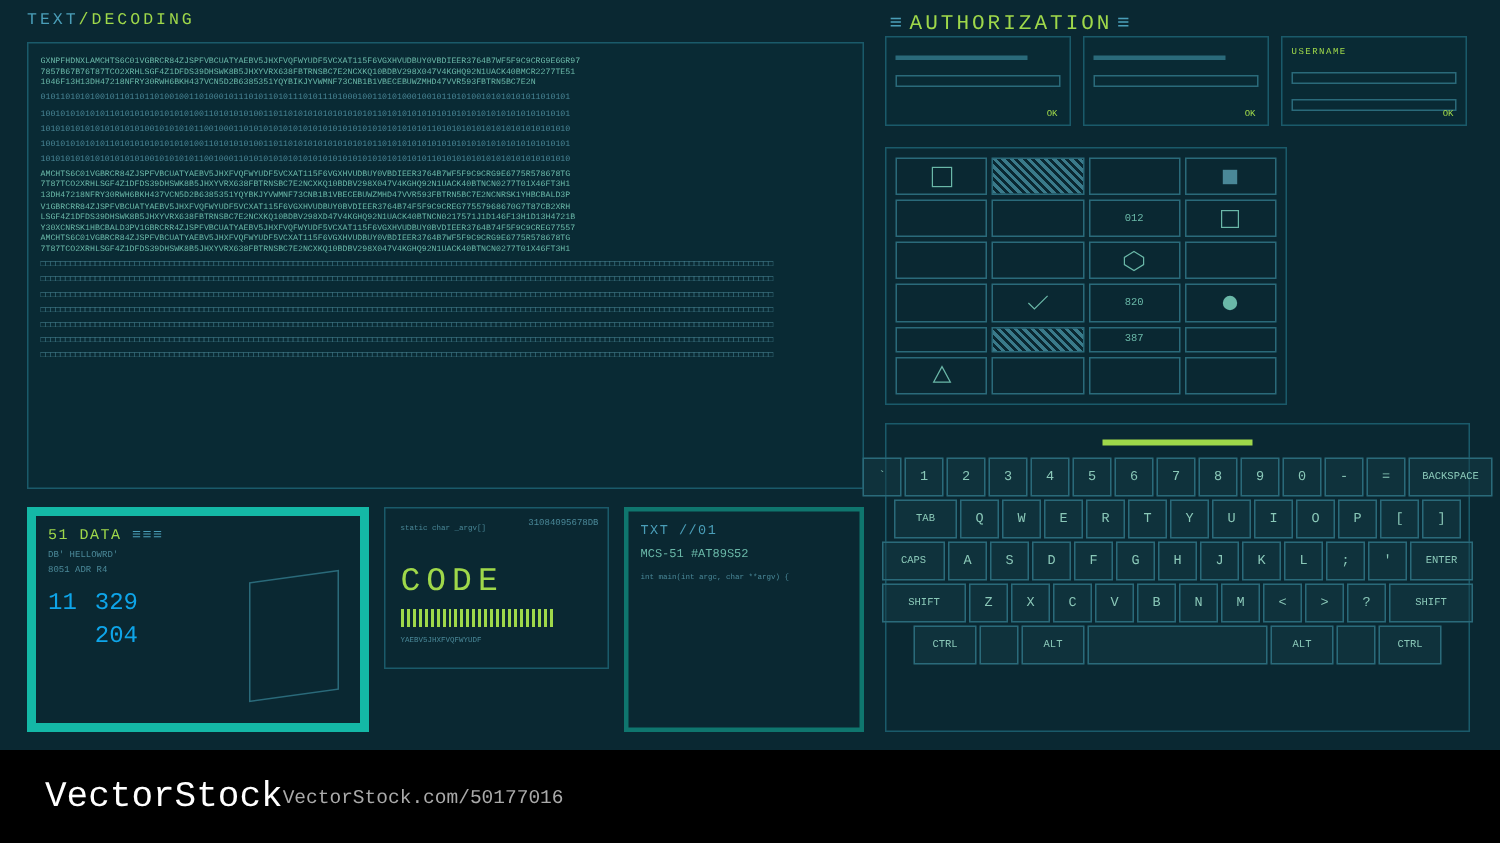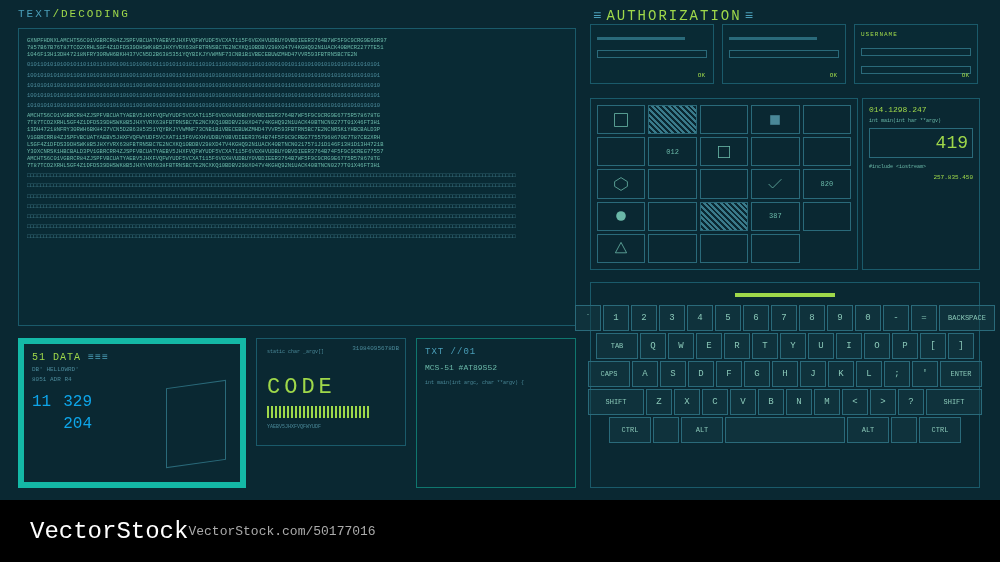--- a/index.html
+++ b/index.html
@@ -11,37 +11,37 @@
 .decode .bin{color:#4a8898;margin:3px 0}
 .auth{position:absolute;top:8px;left:590px;font-size:14px;color:#9fd84a;letter-spacing:2px}
 .auth::before,.auth::after{content:"≡";color:#4a9eb8;margin:0 3px}
 .authbox{position:absolute;top:24px;width:124px;height:60px;border:1px solid #1a5a6a;background:rgba(10,50,60,.3);padding:6px}
 .authbox .lbl{font-size:6px;color:#9fd84a;letter-spacing:1px}
 .authbox .bar{height:3px;background:#2a6a7a;margin:6px 0;width:80%}
 .authbox .inp{height:8px;border:1px solid #2a6a7a;margin-top:10px}
 .authbox .ok{position:absolute;bottom:4px;right:8px;font-size:6px;color:#9fd84a}
 .ab1{left:590px}.ab2{left:722px}.ab3{left:854px}
 .grid{position:absolute;top:98px;left:590px;width:268px;height:172px;border:1px solid #1a5a6a;padding:6px}
-.gcells{display:grid;grid-template-columns:repeat(5,1fr);gap:3px;height:100%}
+.gcells{display:grid;grid-template-columns:repeat(4,1fr);gap:3px;height:100%}
 .gc{border:1px solid #2a6a7a;display:flex;align-items:center;justify-content:center;font-size:7px;color:#6ab8a8}
 .gc svg{width:16px;height:16px}
 .gside{position:absolute;top:98px;left:862px;width:118px;height:172px;border:1px solid #1a5a6a;padding:6px;font-size:6px;color:#6ab8a8}
 .gside .ip{color:#9fd84a;font-size:8px;margin-bottom:4px}
 .gside .big{color:#9fd84a;font-size:18px;text-align:right;margin-top:4px;border:1px solid #2a6a7a;padding:4px}
 .data{position:absolute;top:338px;left:18px;width:228px;height:150px;border:6px solid #14b8a6;padding:8px}
 .data .hdr{font-size:10px;color:#9fd84a;letter-spacing:1px}
 .data .sub{font-size:6px;color:#4a8898;margin-top:3px}
 .data .nums{margin-top:10px;display:flex;gap:12px}
 .data .nm{font-size:16px;color:#0ea5e9}
 .data .dev{position:absolute;right:14px;top:40px;width:60px;height:80px;border:1px solid #2a6a7a;transform:skewY(-8deg)}
 .code{position:absolute;top:338px;left:256px;width:150px;height:150px;border:1px solid #1a5a6a;padding:10px}
 .code .t{font-size:22px;color:#9fd84a;letter-spacing:4px;margin-top:20px}
 .code .bc{height:12px;background:repeating-linear-gradient(90deg,#9fd84a 0 2px,transparent 2px 4px);margin-top:6px;width:80%}
 .code .nums{font-size:6px;color:#4a8898;position:absolute;top:6px;right:6px}
-.txt{position:absolute;top:338px;left:416px;width:160px;height:150px;border:1px solid #0f766e;padding:8px}
+.txt{position:absolute;top:338px;left:416px;width:160px;height:150px;border:3px solid #0f766e;padding:8px}
 .txt .h{font-size:9px;color:#9fd84a;letter-spacing:1px}
 .txt .h span{color:#4a9eb8}
 .txt .mc{font-size:8px;color:#6ab8a8;margin-top:6px}
 .txt .fn{font-size:5px;color:#4a8898;margin-top:8px}
 .kb{position:absolute;top:282px;left:590px;width:390px;height:206px;border:1px solid #1a5a6a;padding:10px 10px 6px}
 .kb .pbar{height:4px;width:100px;background:#9fd84a;margin:0 auto 8px}
 .krow{display:flex;gap:2px;margin-bottom:2px;justify-content:center}
 .key{height:26px;border:1px solid #2a6a7a;background:rgba(20,60,70,.5);color:#8ac8b8;font-size:9px;display:flex;align-items:center;justify-content:center;min-width:26px;cursor:pointer}
 .key.w{min-width:42px;font-size:7px}
 .key.xw{min-width:56px;font-size:7px}
@@ -151,28 +151,20 @@
           <svg viewBox="0 0 20 20">
             <polygon points="10,3 17,16 3,16" fill="none" stroke="#6ab8a8"></polygon>
           </svg>
         </div>
       <div class="gc"></div>
       <div class="gc"></div>
       <div class="gc"></div>
     </div>
   </div>
 
-  <div class="gside">
-    <div class="ip">014.1298.247</div>
-    <div style="font-size:5px">int main(int har **argv)</div>
-
-    <div class="big">419</div>
-    <div style="font-size:5px;margin-top:6px">#include &lt;iostream&gt;</div>
-    <div style="font-size:6px;color:#9fd84a;text-align:right;margin-top:4px">257.835.450</div>
-  </div>
 
   <div class="data">
     <div class="hdr"><span>51 DATA</span> <span style="color:#4a9eb8">≡≡≡</span></div>
     <div class="sub">DB' HELLOWRD'</div>
     <div class="sub">8051 ADR R4</div>
     <div class="nums">
       <div>
           <div class="nm">11</div>
         </div>
       <div>

